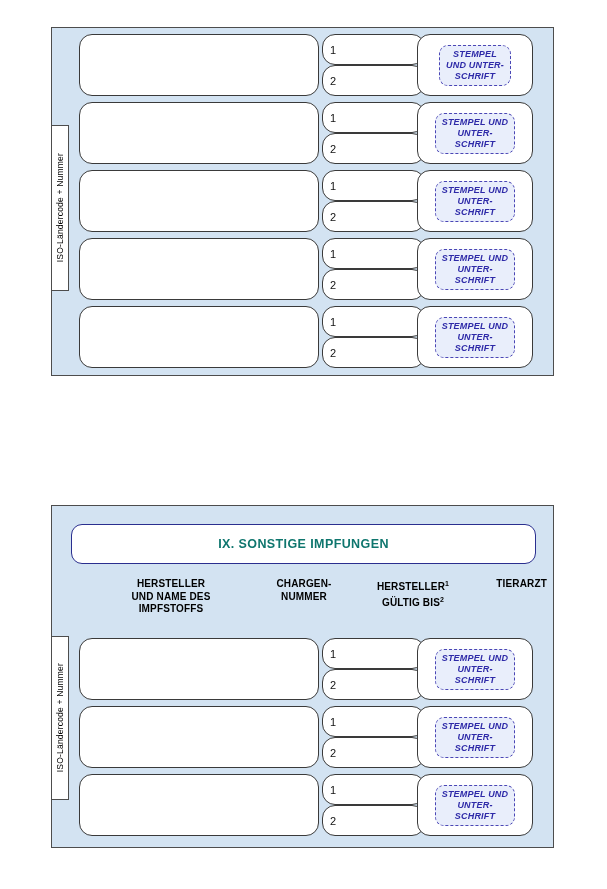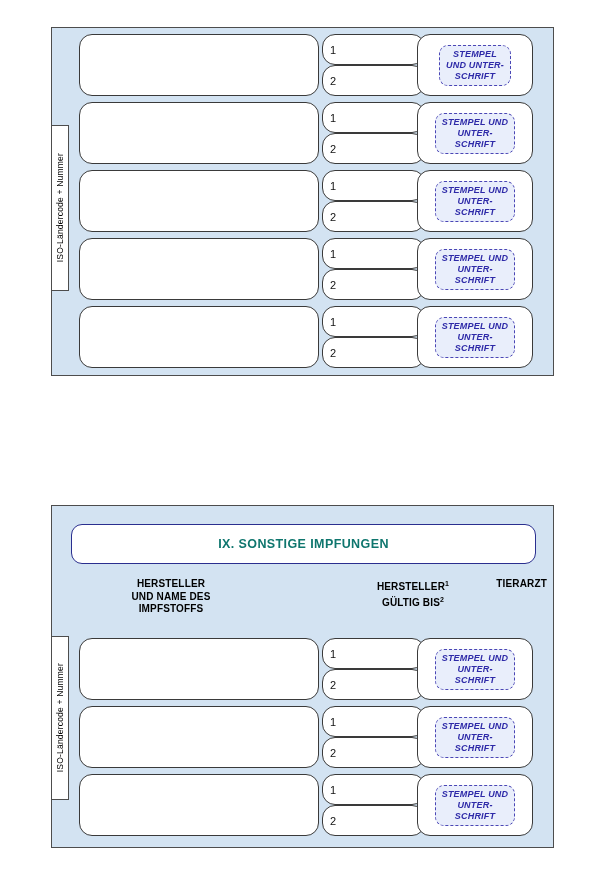--- a/index.html
+++ b/index.html
@@ -244,20 +244,22 @@
 <div class="panel" id="panel-bottom">
 
   <div class="title-bar">
     <span>IX. SONSTIGE IMPFUNGEN</span>
   </div>
 
   <div class="col-headers">
     <div class="col-head" id="ch-hersteller" style="white-space:pre-line">HERSTELLER
 UND NAME DES
 IMPFSTOFFS</div>
+    <div class="col-head" id="ch-chargen" style="white-space:pre-line">CHARGEN-
+NUMMER</div>
     <div class="col-head" id="ch-impfdatum">
       <span>HERSTELLER</span><sup>1</sup><br>
       <span>GÜLTIG BIS</span><sup>2</sup>
     </div>
     <div class="col-head" id="ch-tierarzt">TIERARZT</div>
   </div>
 </div>
 
 <div class="iso-tab" id="iso-tab-bottom">
   <span>ISO-Ländercode + Nummer</span>

